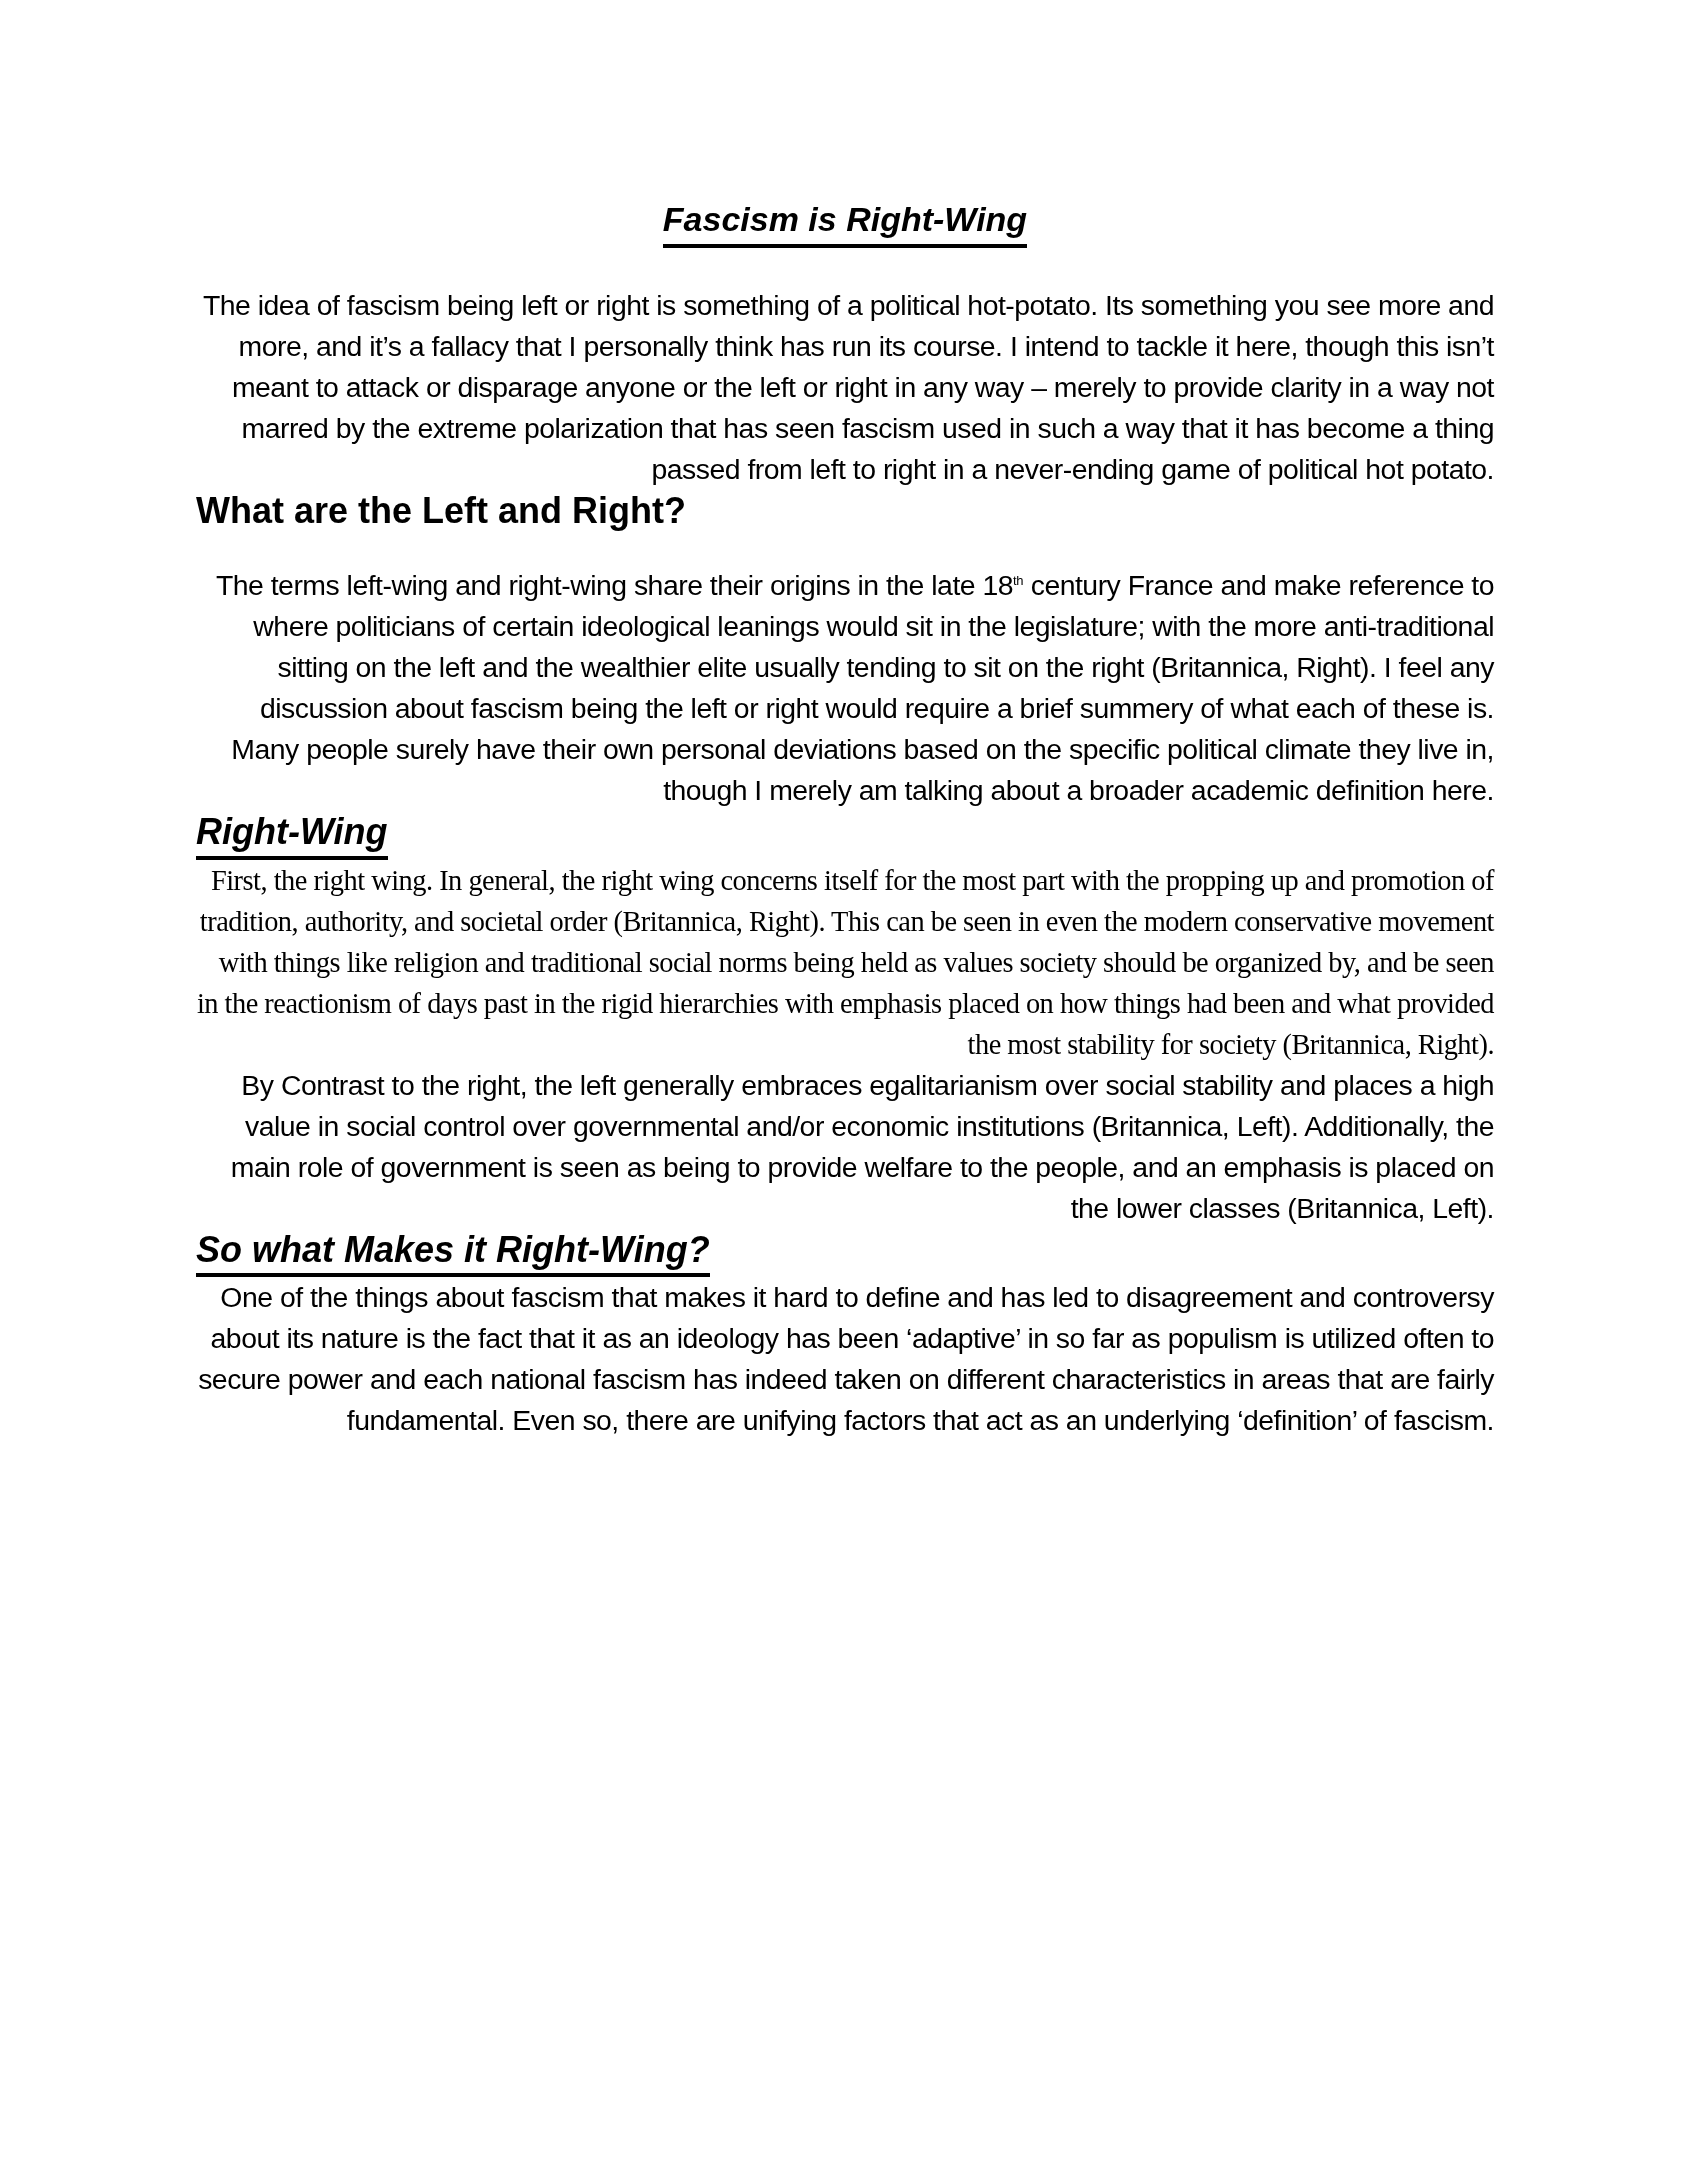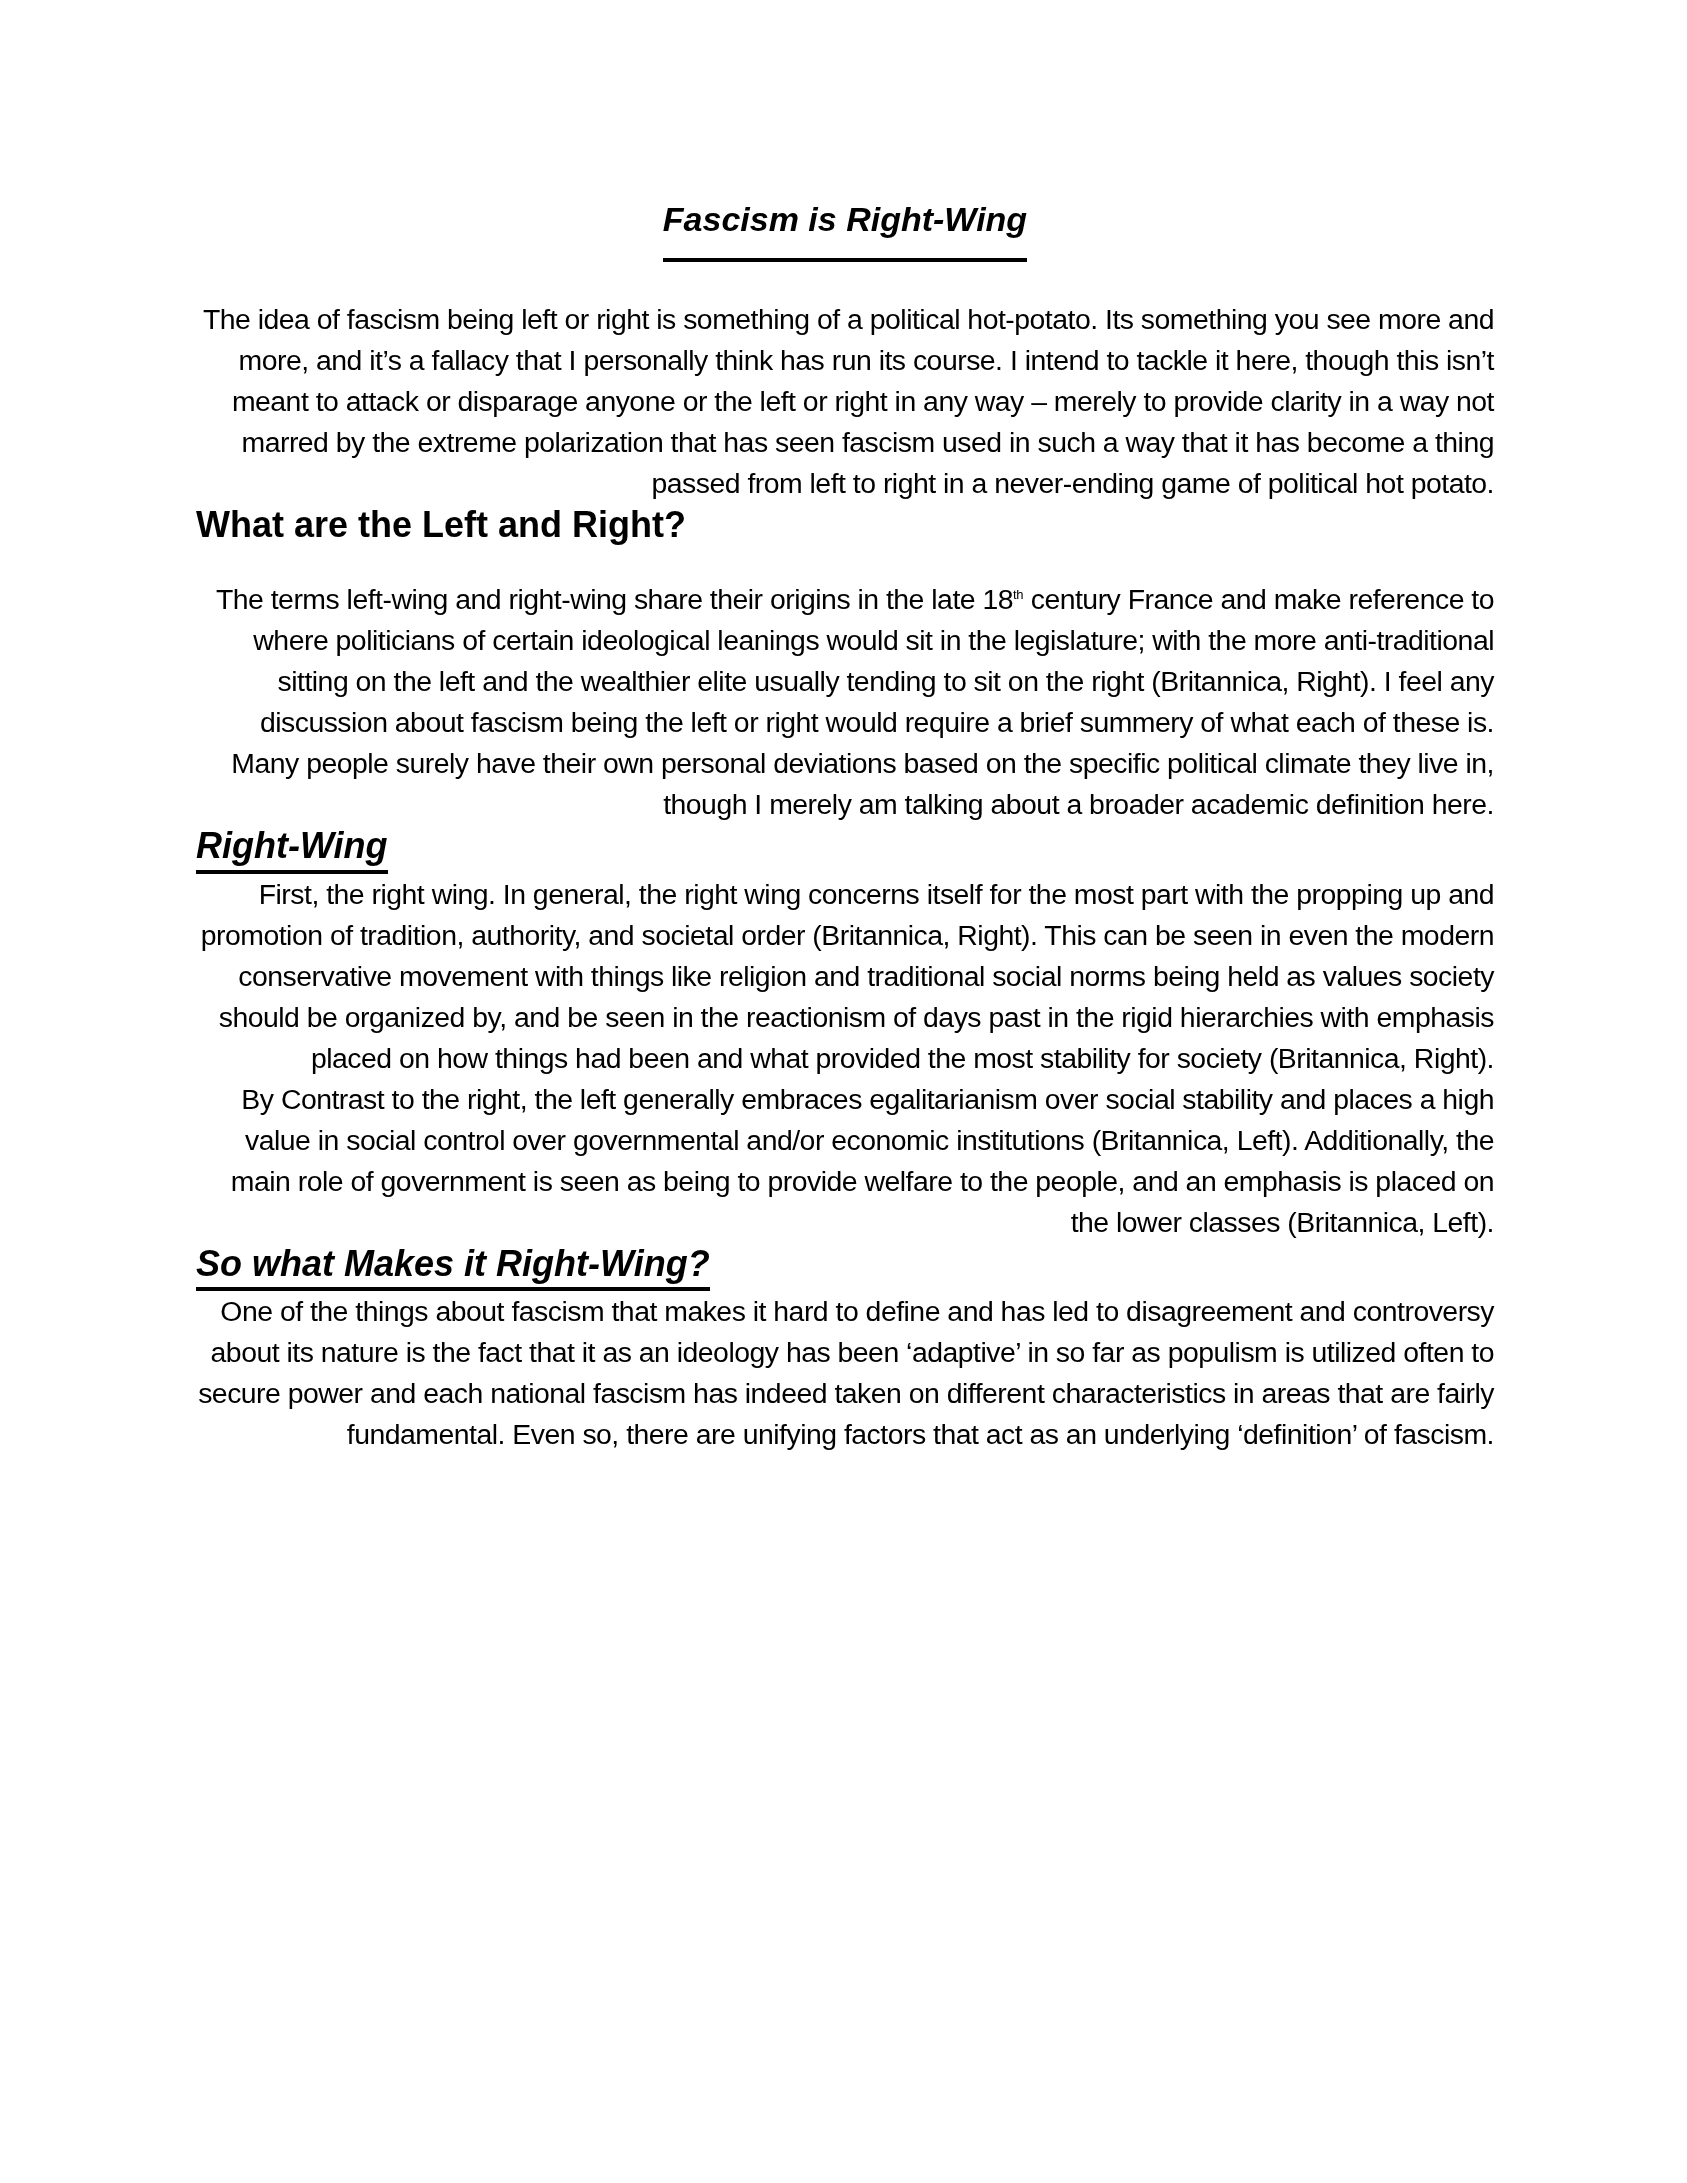--- a/index.html
+++ b/index.html
@@ -26,21 +26,21 @@
     text-align: center;
     margin: 0 0 37px 0;
     font-size: 34px;
     line-height: 45px;
     font-weight: bold;
     font-style: italic;
   }
   .doc-title .u {
     display: inline-block;
     border-bottom: 4.6px solid #000000;
-    padding-bottom: 16px;
+    padding-bottom: 2px;
   }
   p.body {
     margin: 0;
     font-size: 28.4px;
     line-height: 41px;
     letter-spacing: -0.5px;
     text-align: right;
   }
   sup.sups {
     font-size: 13px;
@@ -65,21 +65,21 @@
   }
   h3.section-heading .u {
     display: inline-block;
     border-bottom: 4.6px solid #000000;
     padding-bottom: 2.6px;
   }
   .mb-intro      { margin-bottom: 101px; }
   .mb-h2         { margin-bottom: 33px; }
   .mb-p2         { margin-bottom: 107px; }
   .mb-h3         { margin-bottom: 34px; }
-  .mb-p3         { margin-bottom: 107px; }
+  .mb-p3         { margin-bottom: 107px; font-family: Liberation Serif, serif; }
   .mb-h4         { margin-bottom: 37px; }
   .mb-p4         { margin-bottom: 105px; }
   .mb-h5         { margin-bottom: 36px; }
 </style>
 </head>
 <body>
 
 <div class="page">
   <div class="content">
 

